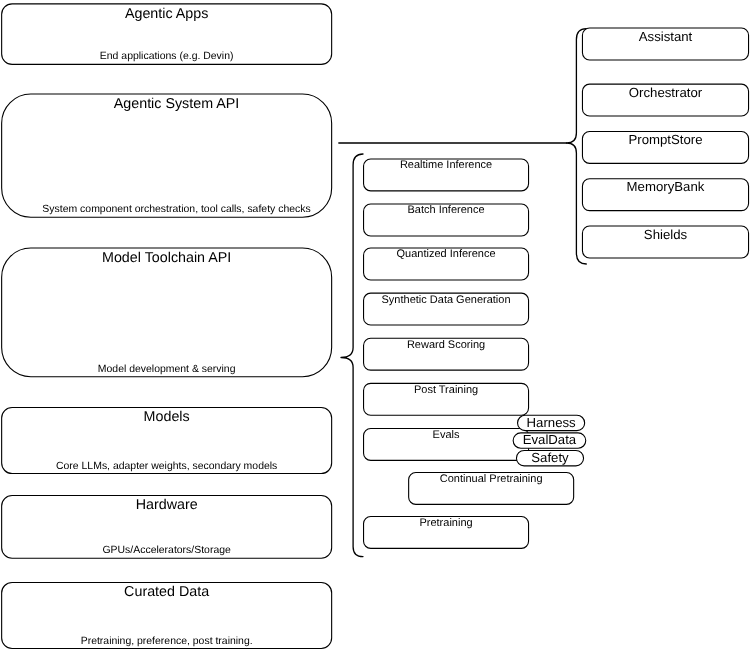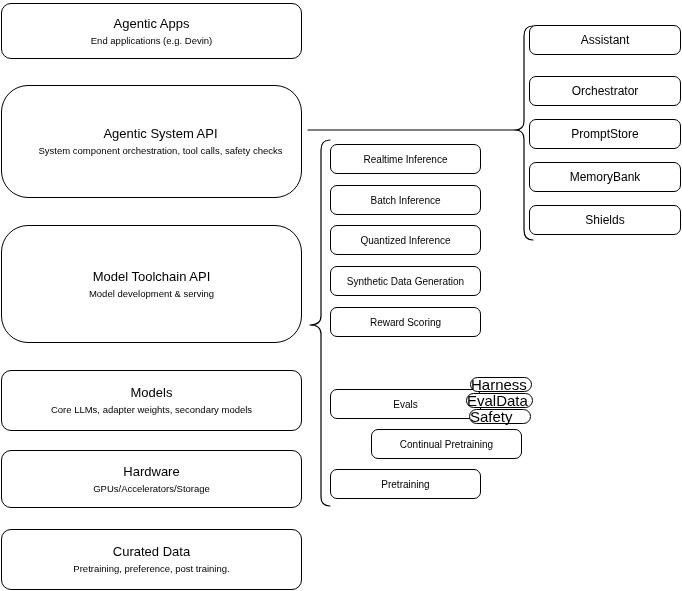--- a/index.html
+++ b/index.html
@@ -12,37 +12,37 @@
     overflow:hidden;
   }
   .connectors{position:absolute;top:0;left:0;width:682px;height:591px;z-index:1;}
   .connectors path,.connectors line{stroke:#000;stroke-width:1.2;fill:none;stroke-linecap:round;stroke-linejoin:round;}
   .box{
     position:absolute;
     background:#fff;
     border:1px solid #000;
     box-sizing:border-box;
     display:flex;flex-direction:column;
-    align-items:center;justify-content:center;
+    align-items:center;justify-content:space-between;
     text-align:center;
     z-index:2;
   }
   .lbox{left:1px;width:301px;gap:4px;padding:0 14px;}
   .lbox .ltitle{font-size:13px;line-height:15px;}
   .lbox .lsub{font-size:9.5px;line-height:12px;}
   .r-small{border-radius:10px;}
   .r-big{border-radius:27px;}
   .mbox{left:330px;width:151px;height:30px;border-radius:7px;font-size:10px;}
   .rbox{left:529px;width:152px;height:30px;border-radius:7px;font-size:12px;}
   .pill{
     position:absolute;
     background:#fff;border:1px solid #000;border-radius:9px;
     box-sizing:border-box;
-    display:flex;align-items:center;justify-content:flex-start;
-    font-size:15px;line-height:11px;
+    display:flex;align-items:center;justify-content:center;
+    font-size:12px;line-height:11px;
     z-index:3;
   }
 </style>
 </head>
 <body>
 
 <div class="canvas">
 
   <svg class="connectors" viewBox="0 0 682 591">
     <line x1="308" y1="130" x2="515" y2="130"></line>
@@ -88,20 +88,23 @@
   </div>
   <div class="box mbox" style="top:225px;">
     <span>Quantized Inference</span>
   </div>
   <div class="box mbox" style="top:266px;">
     <span>Synthetic Data Generation</span>
   </div>
   <div class="box mbox" style="top:307px;">
     <span>Reward Scoring</span>
   </div>
+  <div class="box mbox" style="top:348px;">
+    <span>Post Training</span>
+  </div>
   <div class="box mbox" style="top:389px;">
     <span>Evals</span>
   </div>
   <div class="box mbox" style="top:429px;margin-left:41px;">
     <span>Continual Pretraining</span>
   </div>
   <div class="box mbox" style="top:469px;">
     <span>Pretraining</span>
   </div>
 

